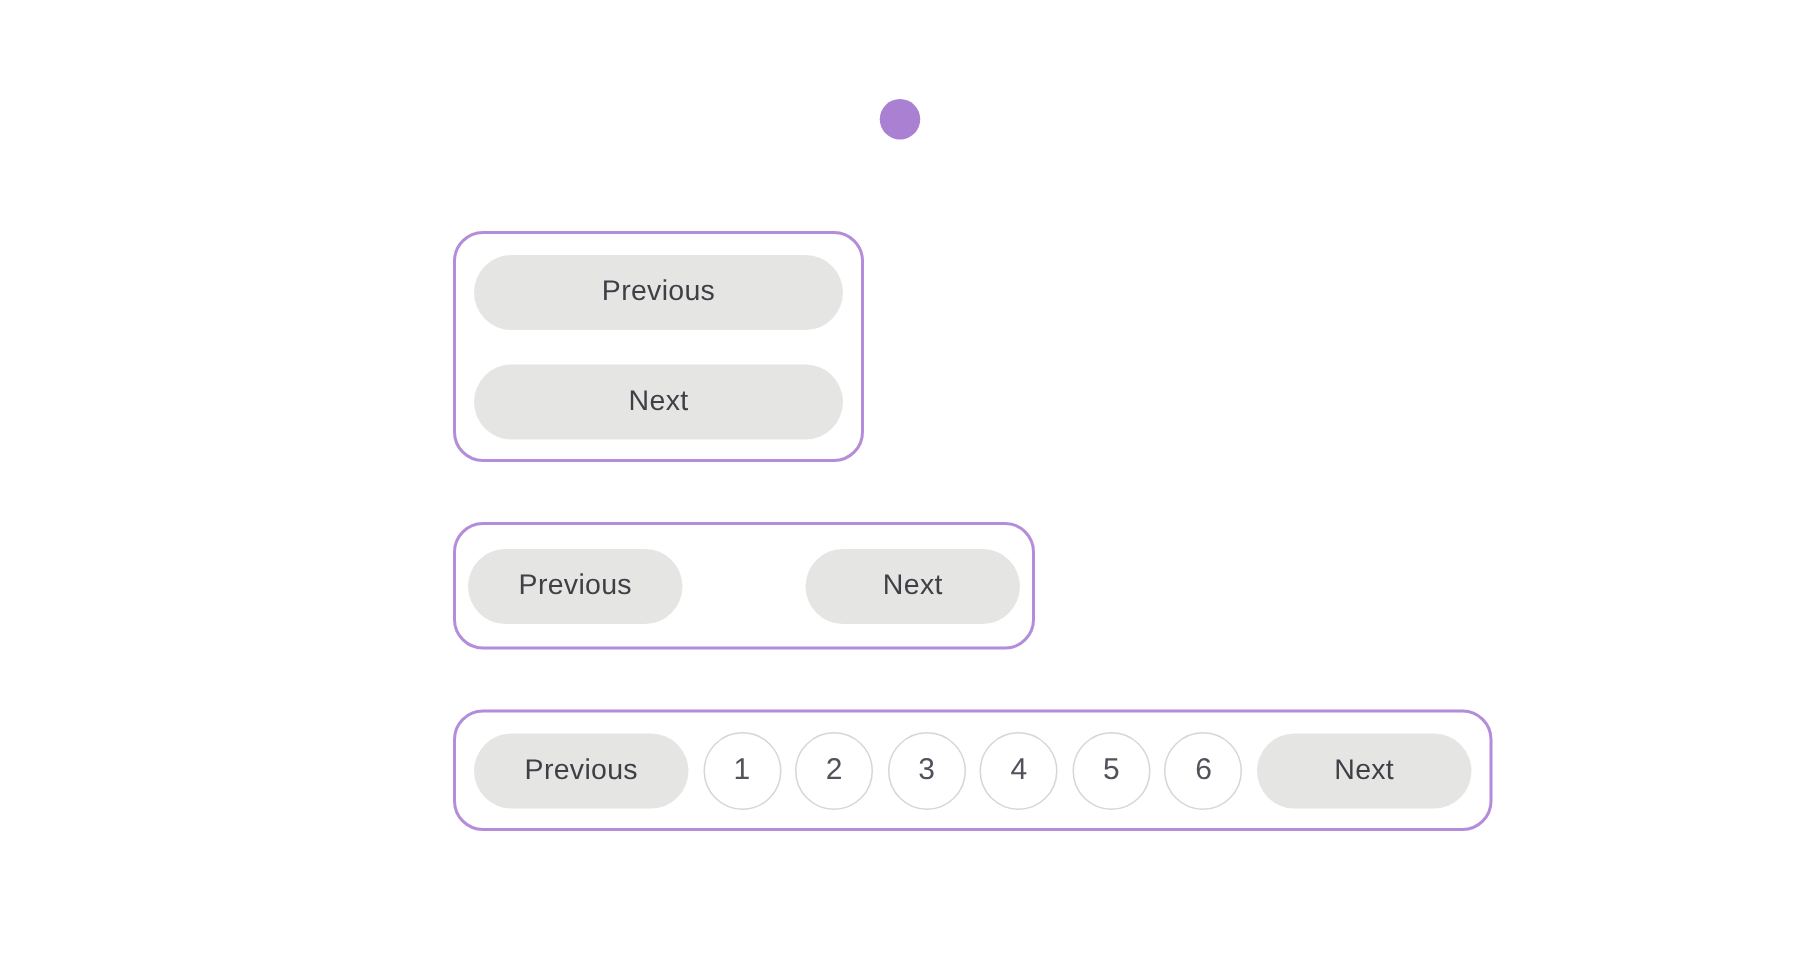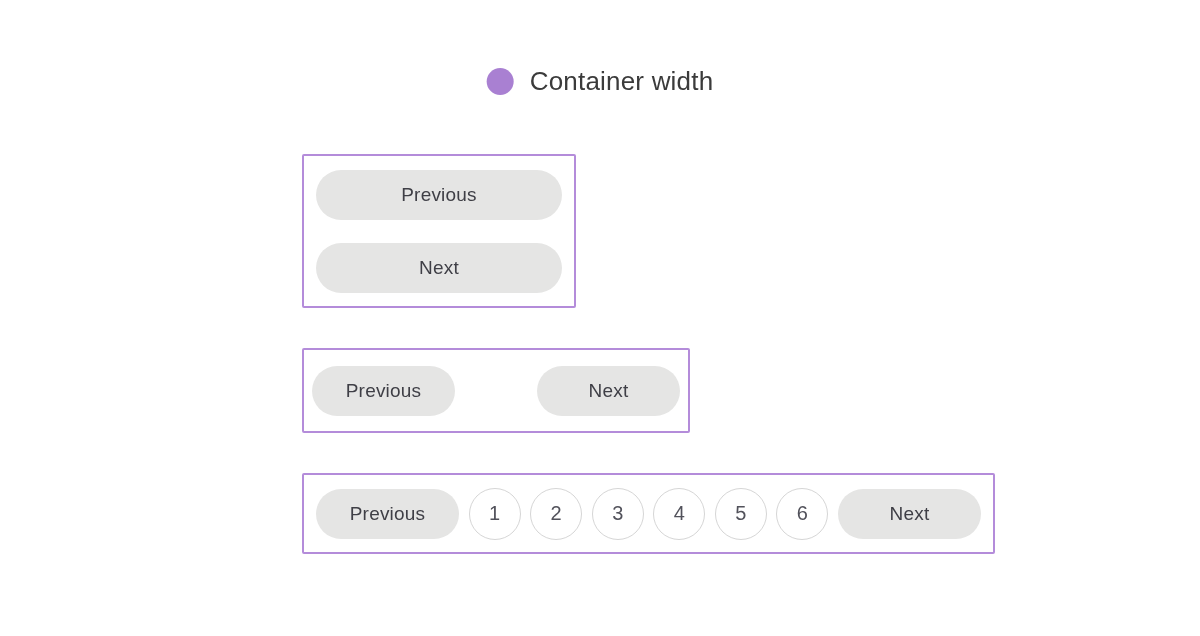--- a/index.html
+++ b/index.html
@@ -38,21 +38,21 @@
     font-size: 26px; font-weight: 500;
     color: var(--title-text);
     letter-spacing: 0.2px;
     white-space: nowrap;
   }
 
   
   .pg-container {
     position: absolute;
     border: 2px solid var(--container-border);
-    border-radius: 2px;
+    border-radius: 20px;
     background: var(--background);
     display: flex;
     align-items: center;
   }
   .c-narrow {
     left: 302px; top: 154px;
     width: 274px; height: 154px;
     flex-direction: column;
     justify-content: center;
     align-items: stretch;
@@ -105,21 +105,20 @@
     flex: 0 0 auto;
   }
 </style>
 </head>
 <body>
 
 <div class="canvas">
 
   <div class="legend">
     <span class="legend-dot"></span>
-    <span class="legend-label">Container width</span>
   </div>
 
   <div class="pg-container c-narrow">
     <button class="pill">Previous</button>
     <button class="pill">Next</button>
   </div>
 
   <div class="pg-container c-medium">
     <button class="pill pill-fixed">Previous</button>
     <button class="pill pill-fixed">Next</button>

